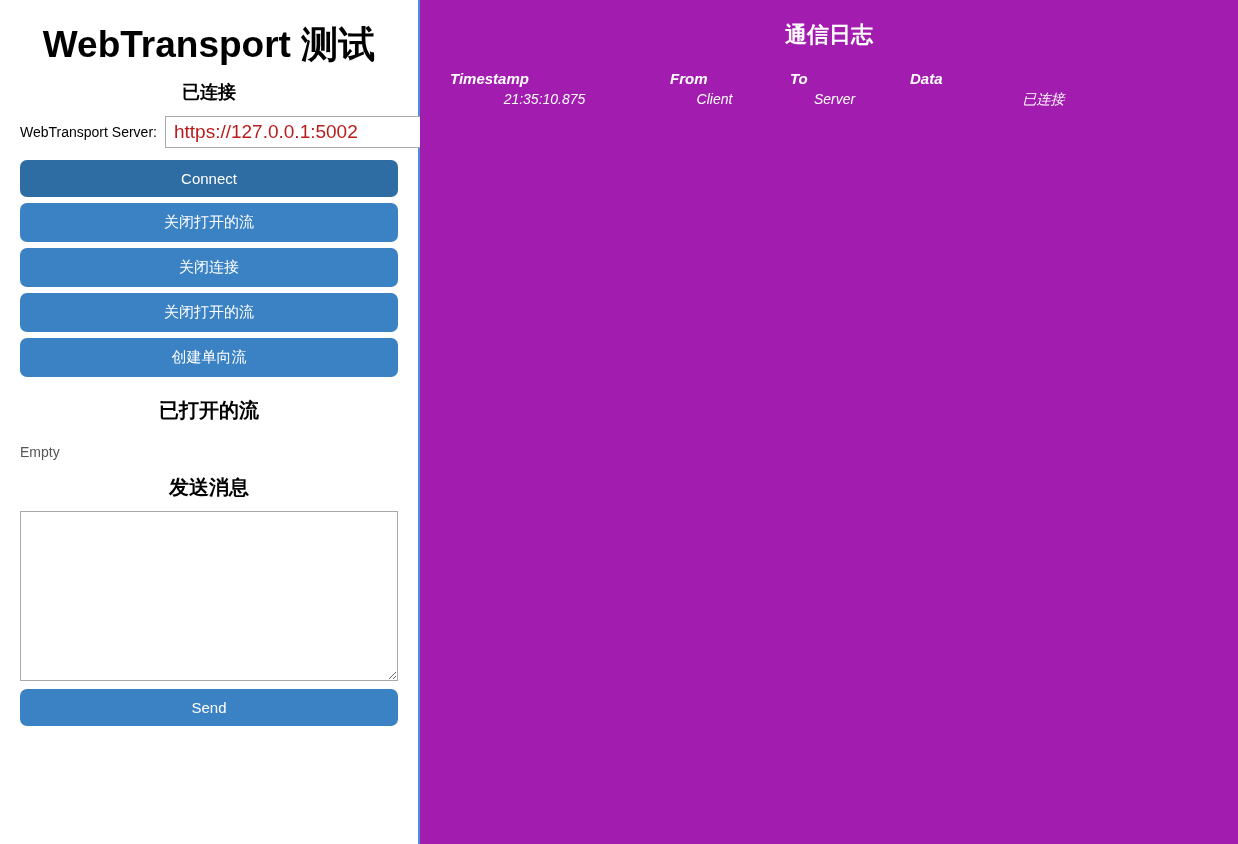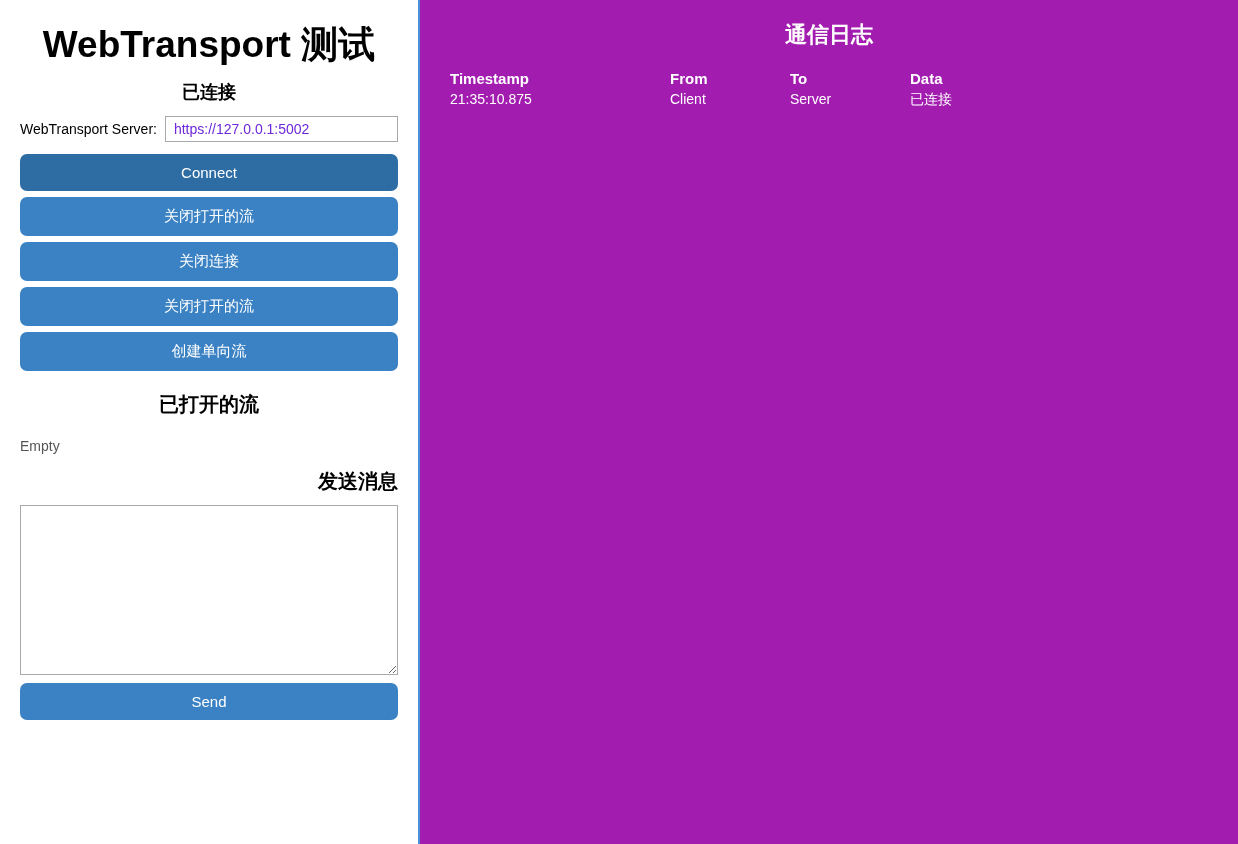--- a/index.html
+++ b/index.html
@@ -49,22 +49,22 @@
     .server-row-label {
       font-size: 14px;
       color: #000;
       white-space: nowrap;
     }
 
     .server-input {
       flex: 1;
       border: 1px solid #aaa;
       padding: 4px 8px;
-      font-size: 14px;
-      color: #6d28d9;
+      font-size: 19px;
+      color: #b91c1c;
       outline: none;
     }
 
     .btn {
       width: 100%;
       padding: 10px;
       border: none;
       cursor: pointer;
       font-size: 15px;
       color: #fff;
@@ -88,21 +88,21 @@
 
     .empty-label {
       font-size: 14px;
       color: #555;
       margin-bottom: 14px;
     }
 
     .send-section-title {
       font-size: 20px;
       font-weight: bold;
-      text-align: right;
+      text-align: center;
       margin-bottom: 10px;
       color: #000;
     }
 
     .message-textarea {
       width: 100%;
       height: 170px;
       border: 1px solid #aaa;
       resize: vertical;
       font-size: 14px;
@@ -124,34 +124,35 @@
       font-size: 22px;
       font-weight: bold;
       text-align: center;
       margin-bottom: 20px;
       color: #fff;
     }
 
     .log-table {
       width: 100%;
       border-collapse: collapse;
+      font-style: italic;
     }
 
     .log-table th {
       text-align: left;
       font-size: 15px;
       font-weight: bold;
       color: #fff;
       padding-bottom: 4px;
       padding-right: 40px;
       vertical-align: top;
     }
 
     .log-table td {
-      text-align: left;
+      text-align: center;
       font-size: 14px;
       color: #fff;
       padding-right: 31px;
       vertical-align: top;
     }
 
     .log-table .timestamp-col { width: 220px; }
     .log-table .from-col { width: 120px; }
     .log-table .to-col { width: 120px; }
     .log-table .data-col { width: auto; }

